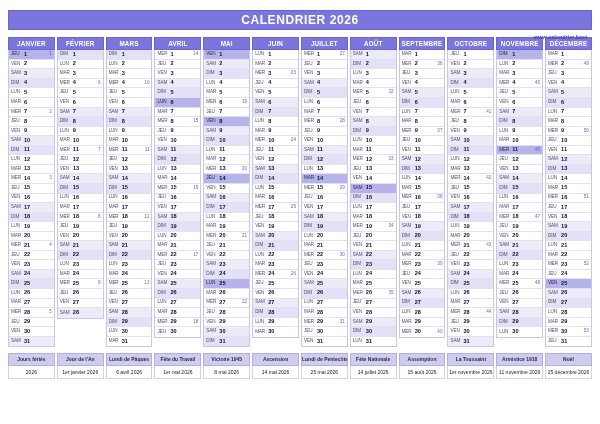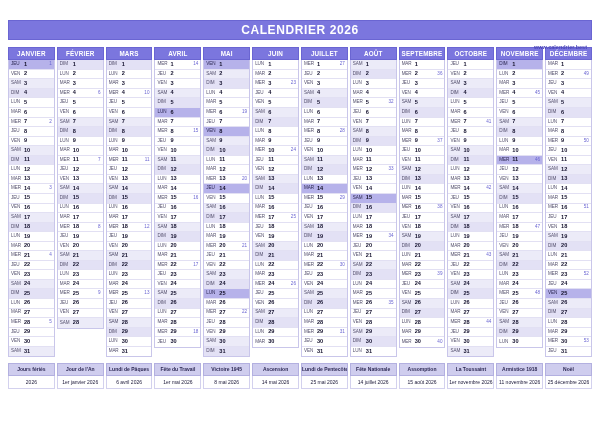--- a/index.html
+++ b/index.html
@@ -8,21 +8,21 @@
     margin: 0; padding: 0;
     width: 600px; height: 424px;
     background: #ffffff;
     font-family: "Liberation Sans", sans-serif;
     overflow: hidden;
   }
   #page {
     width: 600px; height: 424px;
     position: relative;
     background: #ffffff;
-    padding: 20px 8px 0 8px;
+    padding: 10px 8px 0 8px;
   }
   
   .titlebar {
     height: 20px;
     background: #7b76de;
     border: 1px solid #6a65d2;
     position: relative;
     display: flex;
     align-items: center;
     justify-content: center;

